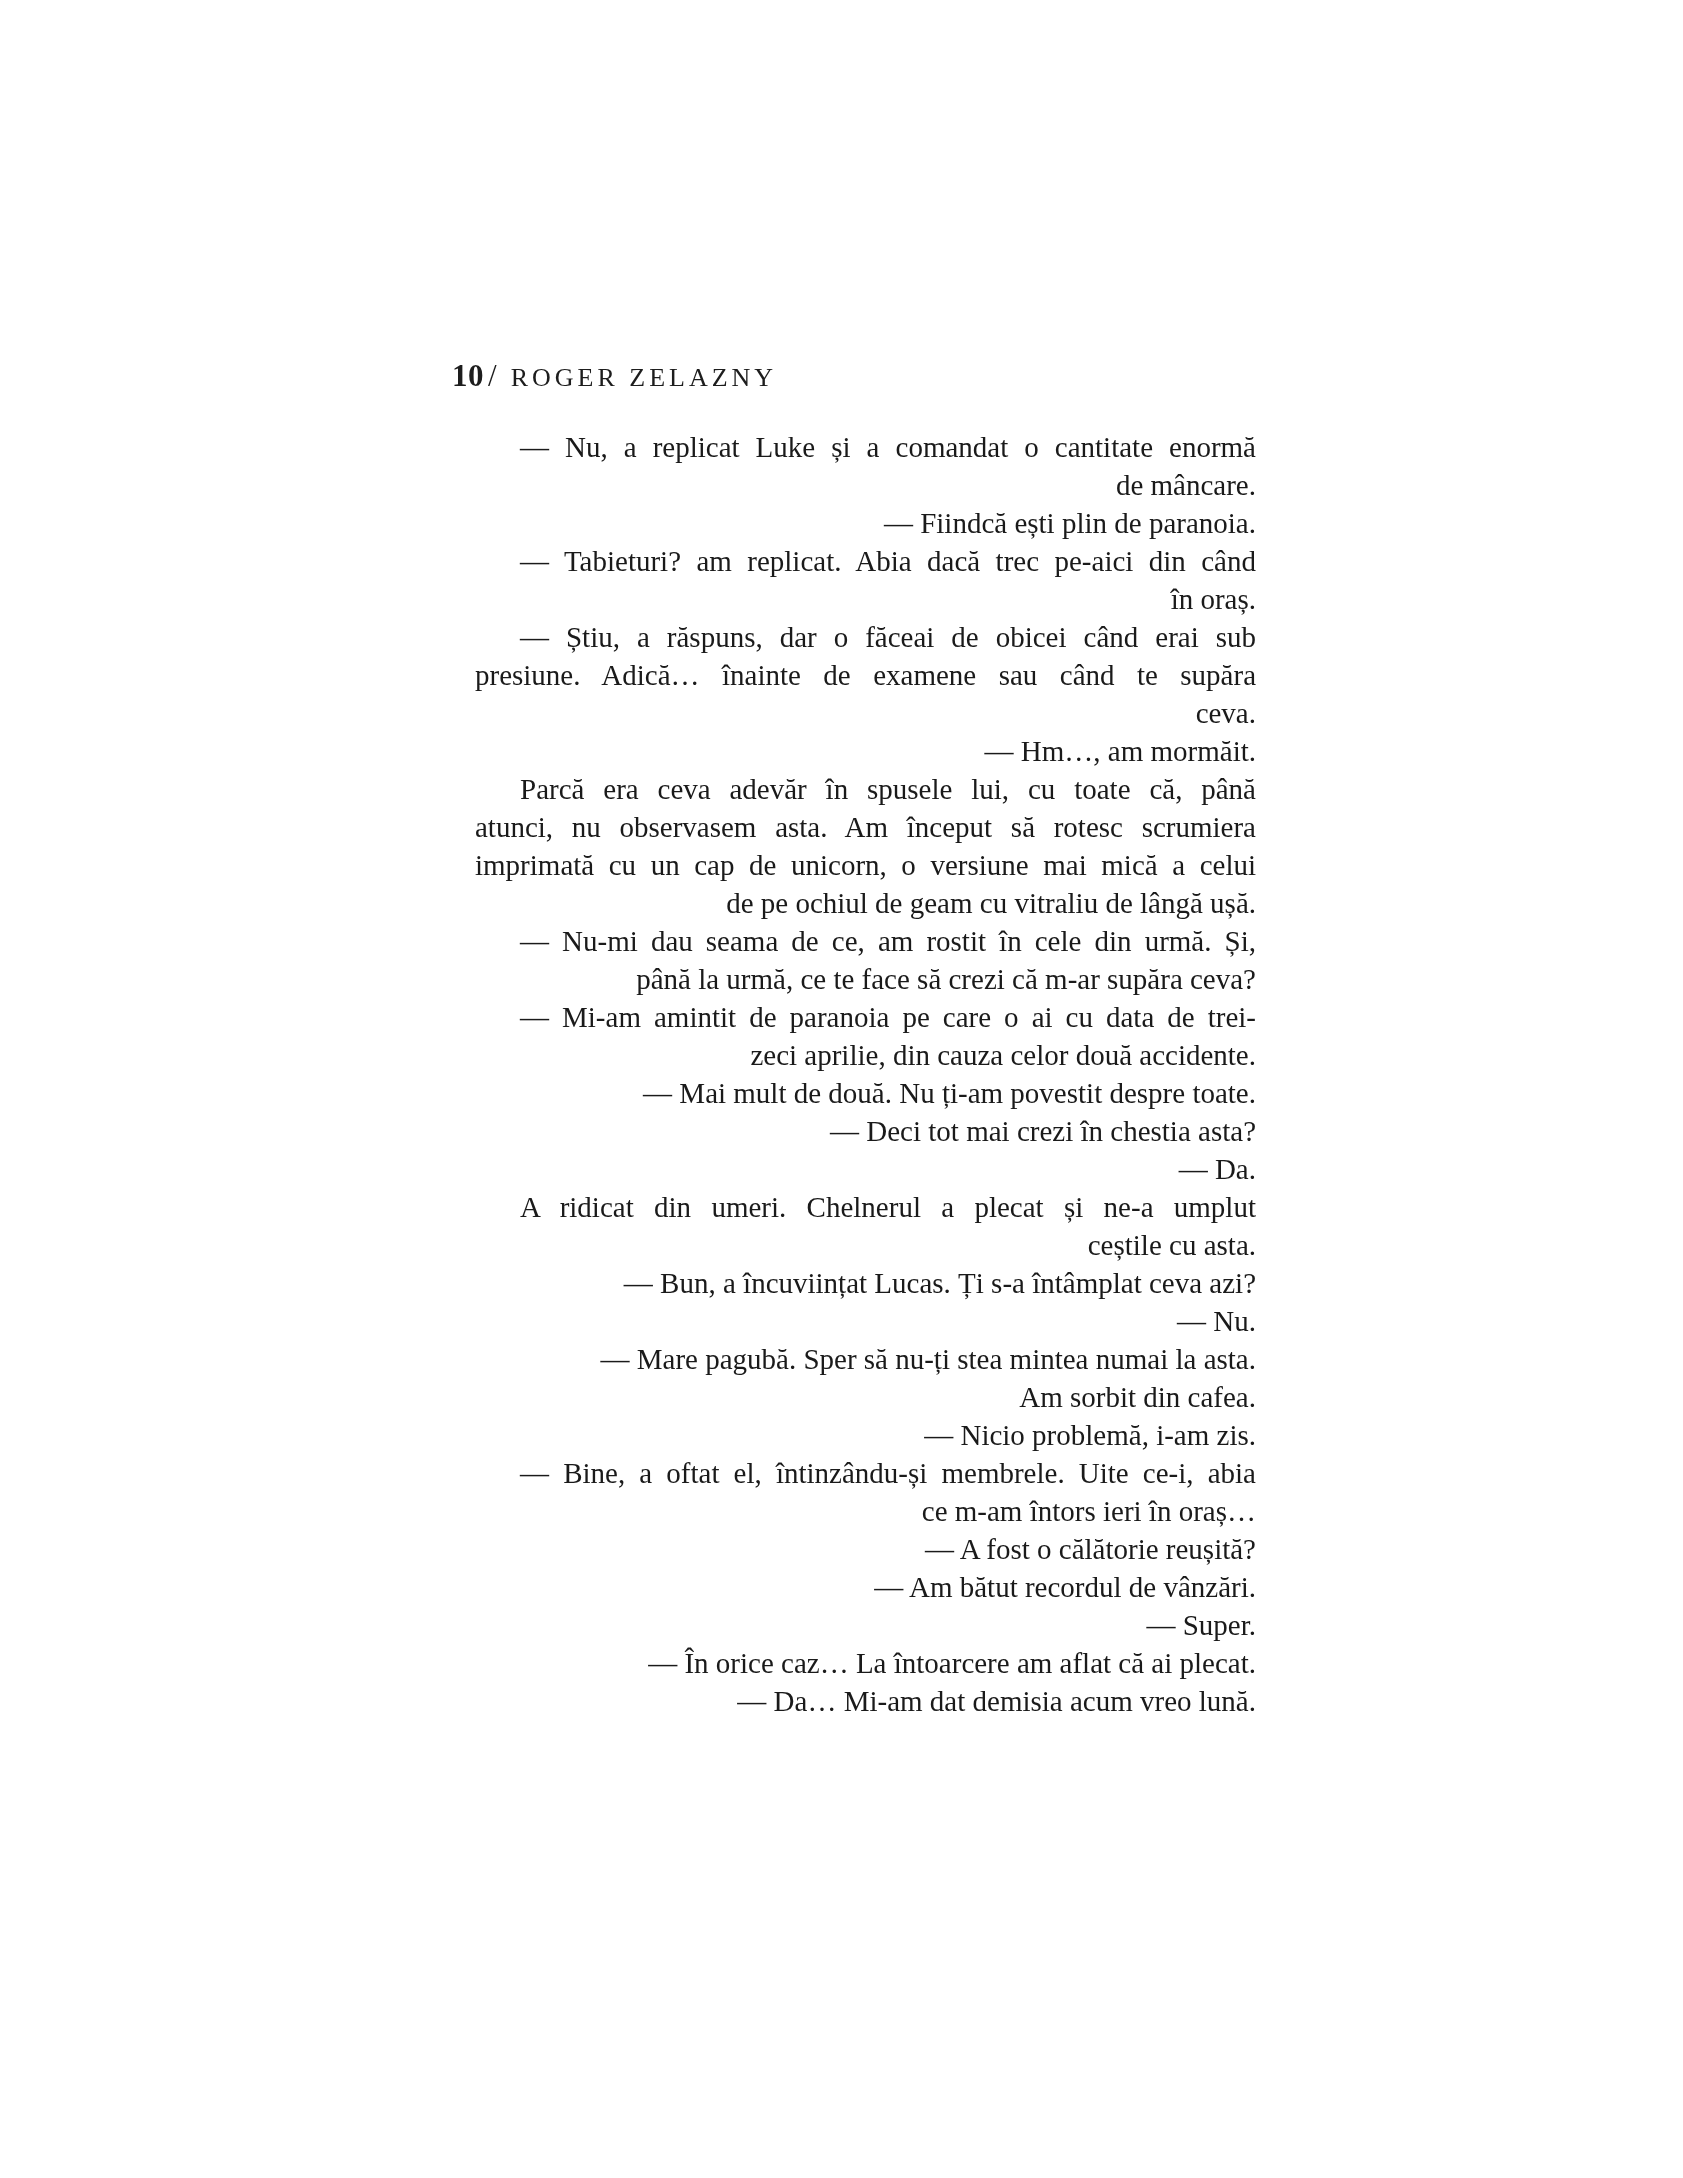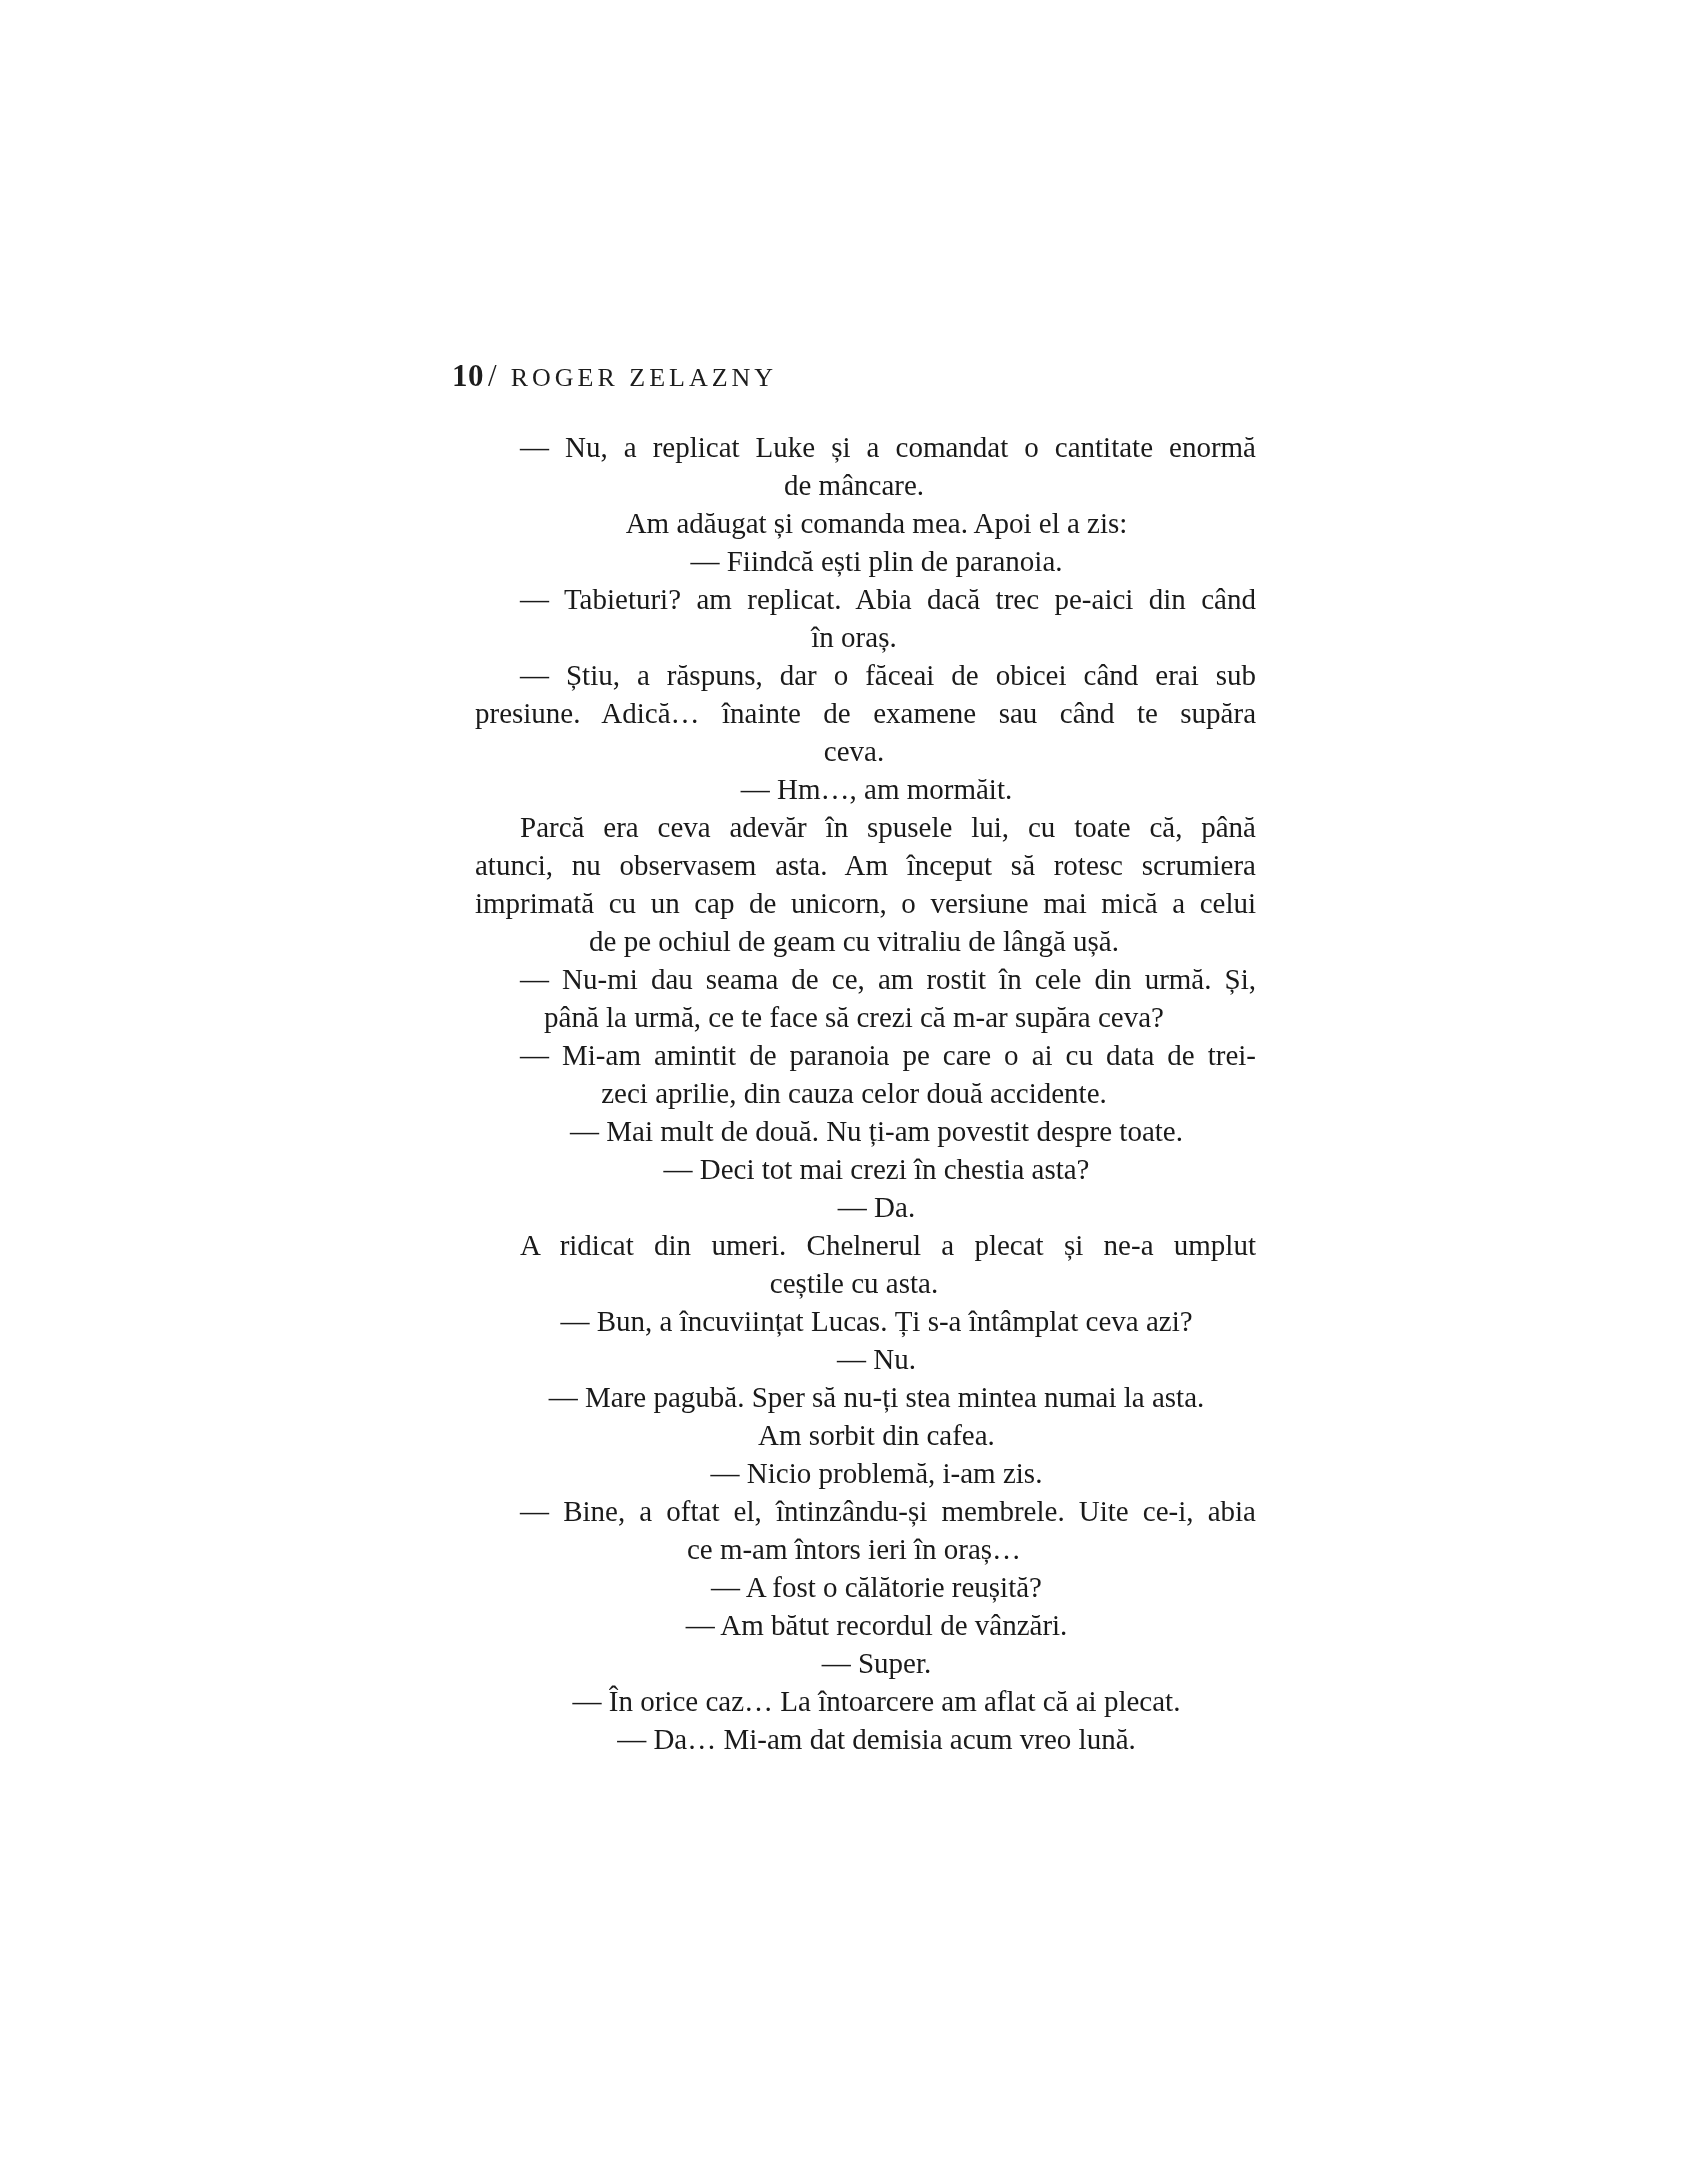--- a/index.html
+++ b/index.html
@@ -43,21 +43,21 @@
   .page-body {
     position: absolute;
     top: 428px;
     left: 452px;
     width: 804px;
   }
   .line {
     font-size: 29px;
     line-height: 38px;
     color: #1a1a1a;
-    text-align: center;
+    text-align: right;
   }
   .line.indent {
     padding-left: 45px;
   }
   .line.just {
     text-align: justify;
     text-align-last: justify;
     margin-left: 23px;
   }
 </style>
@@ -67,21 +67,20 @@
 <div class="page">
 
   <div class="page-header">
     <span class="page-number">10</span><span class="header-separator">/</span><span class="running-title">ROGER ZELAZNY</span>
   </div>
 
   <div class="page-body">
 
   <div class="line indent just">— Nu, a replicat Luke și a comandat o cantitate enormă</div>
       <div class="line">de mâncare.</div>
-      <div class="line indent">Am adăugat și comanda mea. Apoi el a zis:</div>
       <div class="line indent">— Fiindcă ești plin de paranoia.</div>
       <div class="line indent just">— Tabieturi? am replicat. Abia dacă trec pe-aici din când</div>
       <div class="line">în oraș.</div>
       <div class="line indent just">— Știu, a răspuns, dar o făceai de obicei când erai sub</div>
       <div class="line just">presiune. Adică… înainte de examene sau când te supăra</div>
       <div class="line">ceva.</div>
       <div class="line indent">— Hm…, am mormăit.</div>
       <div class="line indent just">Parcă era ceva adevăr în spusele lui, cu toate că, până</div>
       <div class="line just">atunci, nu observasem asta. Am început să rotesc scrumiera</div>
       <div class="line just">imprimată cu un cap de unicorn, o versiune mai mică a celui</div>

